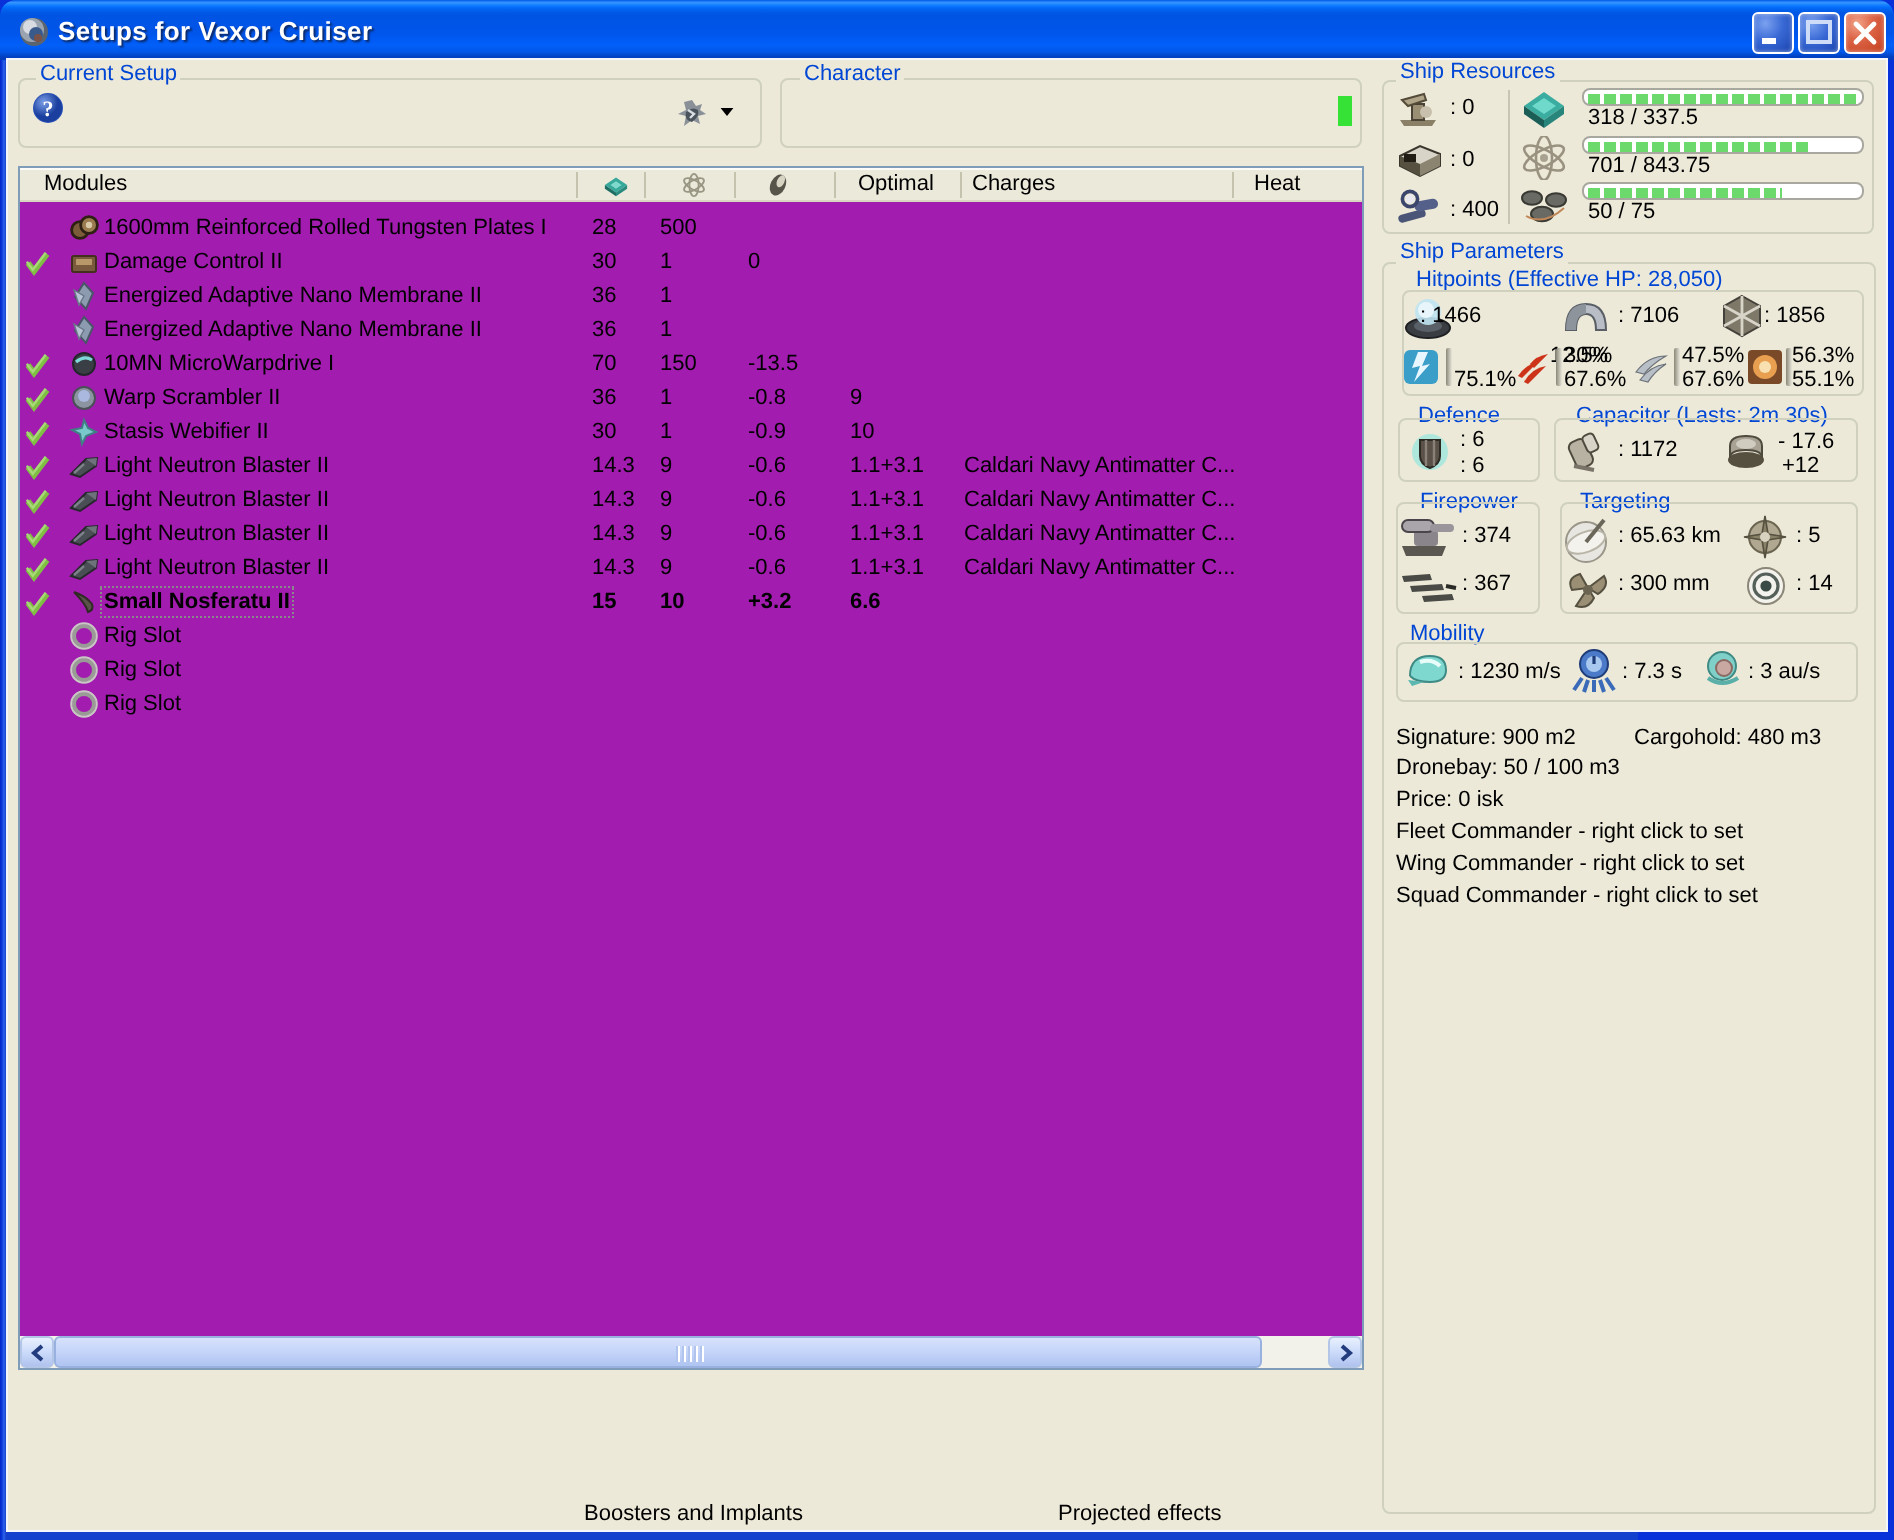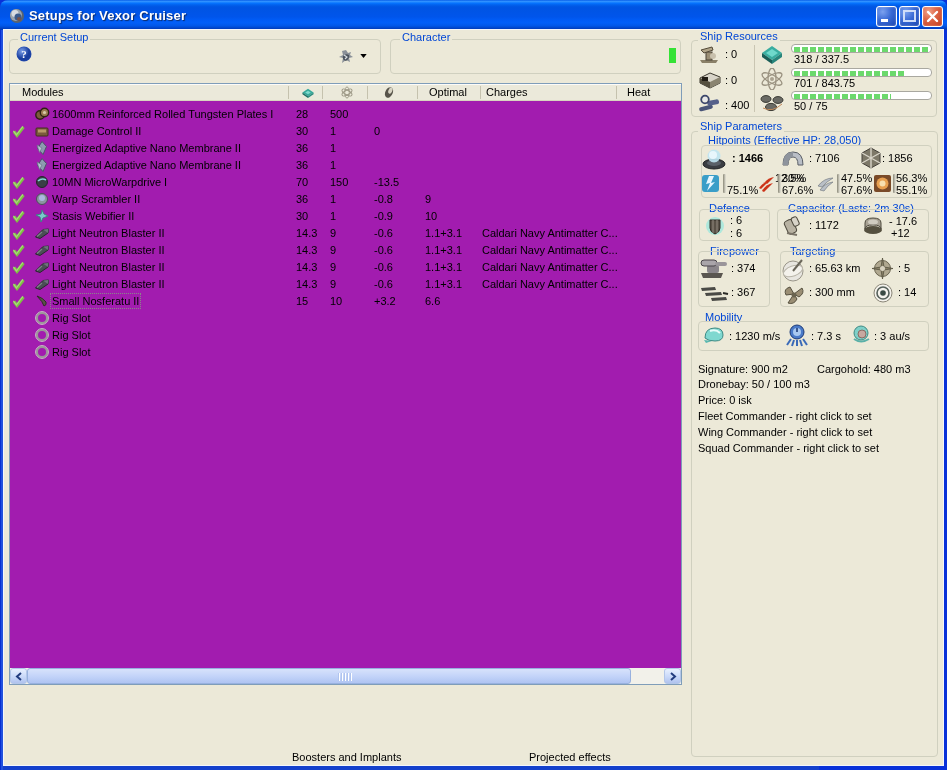--- a/index.html
+++ b/index.html
@@ -292,21 +292,21 @@
               <path d="M9 4.5 L14.5 4 L14 8 Z" fill="#6e737b"></path>
               <path d="M3 11.5 L8 7" stroke="#7d828a" stroke-width="1.2"></path>
             </svg>
             <span class="c0">Light Neutron Blaster II</span>
             <span class="c1">14.3</span>
             <span class="c2">9</span>
             <span class="c3">-0.6</span>
             <span class="c4">1.1+3.1</span>
             <span class="c5">Caldari Navy Antimatter C...</span>
           </div>
-    <div class="row" style="top:187px;">
+    <div class="row" style="top:187px;font-weight:bold;">
             <svg class="chk" width="13" height="13" viewBox="0 0 13 13">
               <path d="M2 6.5 L5 10.5 L11.5 2" stroke="#7FC043" stroke-width="3" fill="none"></path>
               <path d="M2 6.5 L5 10.5 L11.5 2" stroke="#A8D878" stroke-width="1.2" fill="none" transform="translate(-0.6,-0.6)"></path>
             </svg>
             <svg class="micon" viewBox="0 0 16 16">
               <path d="M3 3 Q9 5 12 9 Q13 12 10 13 Q9 9 3 3" fill="#5a5248" stroke="#2e2a24"></path>
             </svg>
             <span class="c0" style="outline:1px dotted #888;outline-offset:1px;">Small Nosferatu II</span>
             <span class="c1">15</span>
             <span class="c2">10</span>
@@ -420,21 +420,21 @@
   <span class="grplabel" style="left:694px;top:90px;">Ship Parameters</span>
   <div id="parbody">
    <span class="grplabel" style="left:702px;top:104px;">Hitpoints (Effective HP: 28,050)</span>
    <div class="sub" style="left:697px;top:115px;width:231px;height:53px;"></div>
    <svg class="icon" viewBox="0 0 26 24" style="left:697px;top:117px;width:26px;height:24px;">
           <ellipse cx="13" cy="17" rx="11" ry="5" fill="#3a3d42" stroke="#1e2023"></ellipse>
           <ellipse cx="13" cy="16" rx="7" ry="3" fill="#5a6068"></ellipse>
           <circle cx="13" cy="9" r="6.5" fill="#bfe4f2" opacity="0.9"></circle>
           <circle cx="12" cy="8" r="4" fill="#e8f6fc"></circle>
         </svg>
-   <span class="val" style="left:728px;top:122px;font-weight:bold;">: 1466</span>
+   <span class="val" style="left:706px;top:122px;">: 1466</span>
    <svg class="icon" viewBox="0 0 27 24" style="left:776px;top:117px;width:27px;height:24px;">
           <path d="M3 18 Q3 5 13 5 Q23 5 23 18 L18 18 Q18 10 13 10 Q8 10 8 18 Z" fill="#b9bec6" stroke="#5a5f66"></path>
           <path d="M3 18 Q3 5 13 5 L13 10 Q8 10 8 18 Z" fill="#8e949c"></path>
         </svg>
    <span class="val" style="left:805px;top:122px;">: 7106</span>
    <svg class="icon" viewBox="0 0 22 24" style="left:856px;top:116px;width:22px;height:24px;">
           <path d="M11 2 L20 7 L20 17 L11 22 L2 17 L2 7 Z" fill="#7d7868" stroke="#44403a"></path>
           <path d="M11 2 L11 22 M2 7 L20 17 M20 7 L2 17" stroke="#d8d4c8" stroke-width="1.4"></path>
         </svg>
    <span class="val" style="left:878px;top:122px;">: 1856</span>

